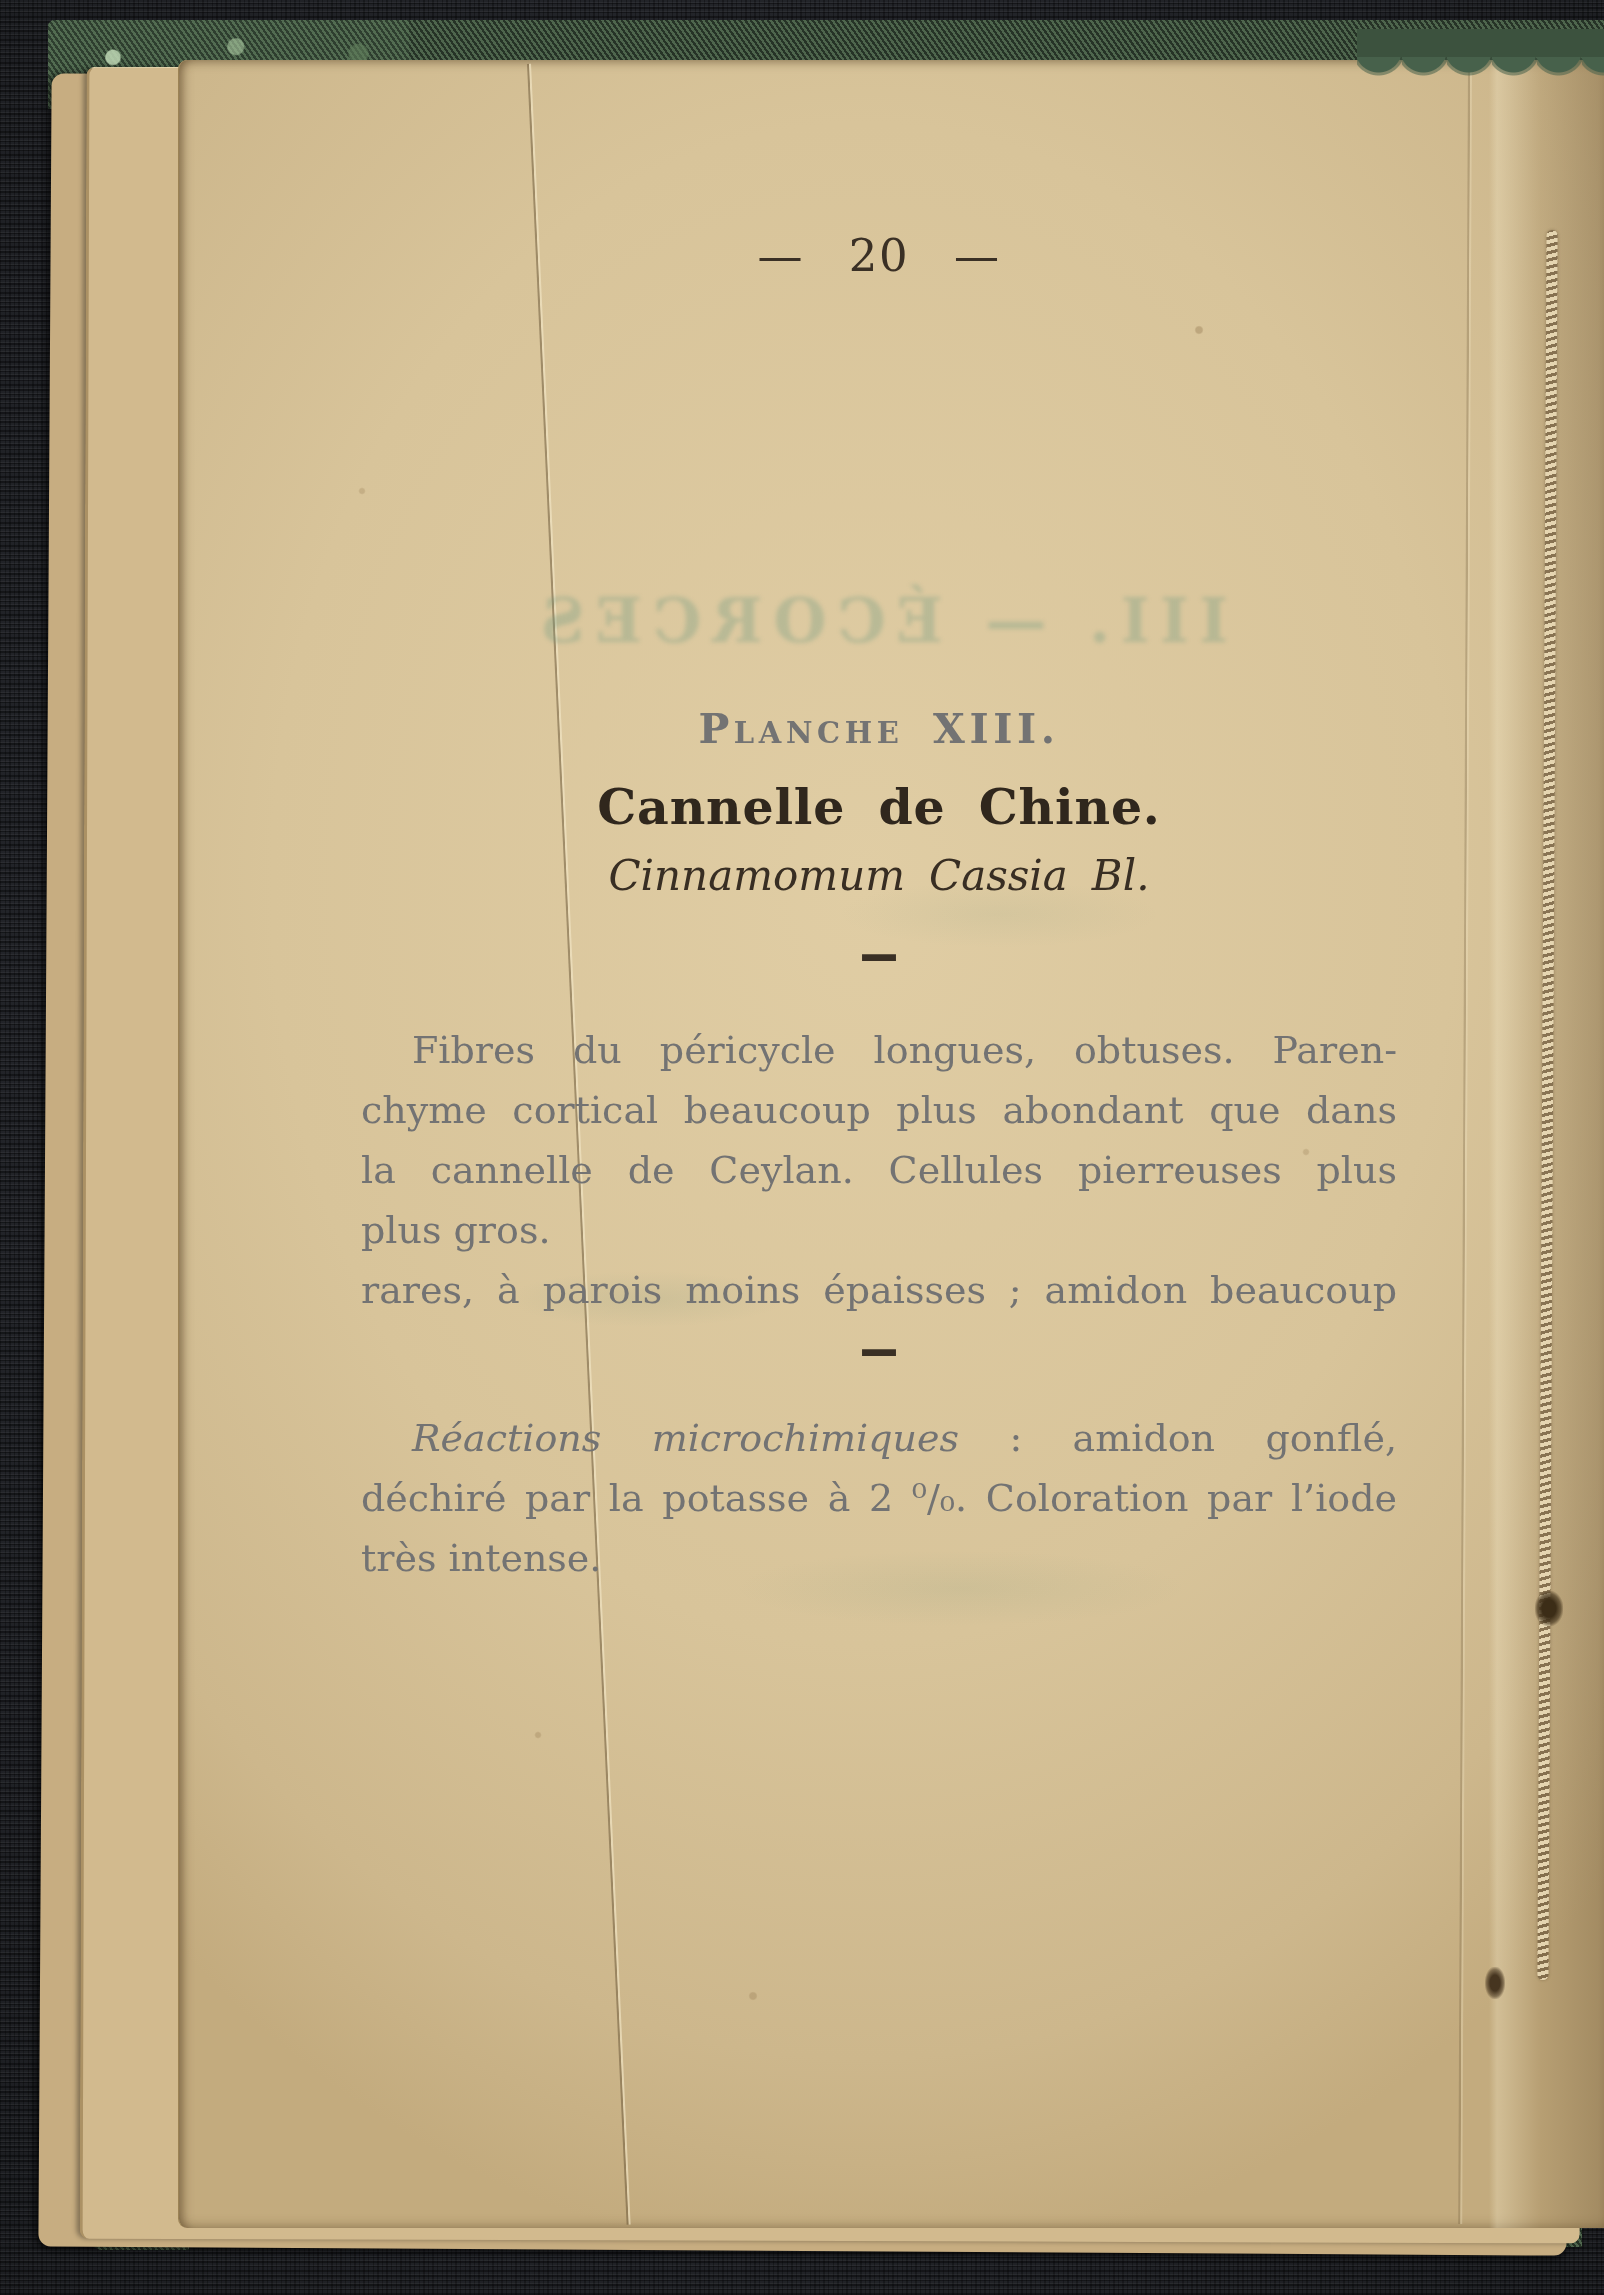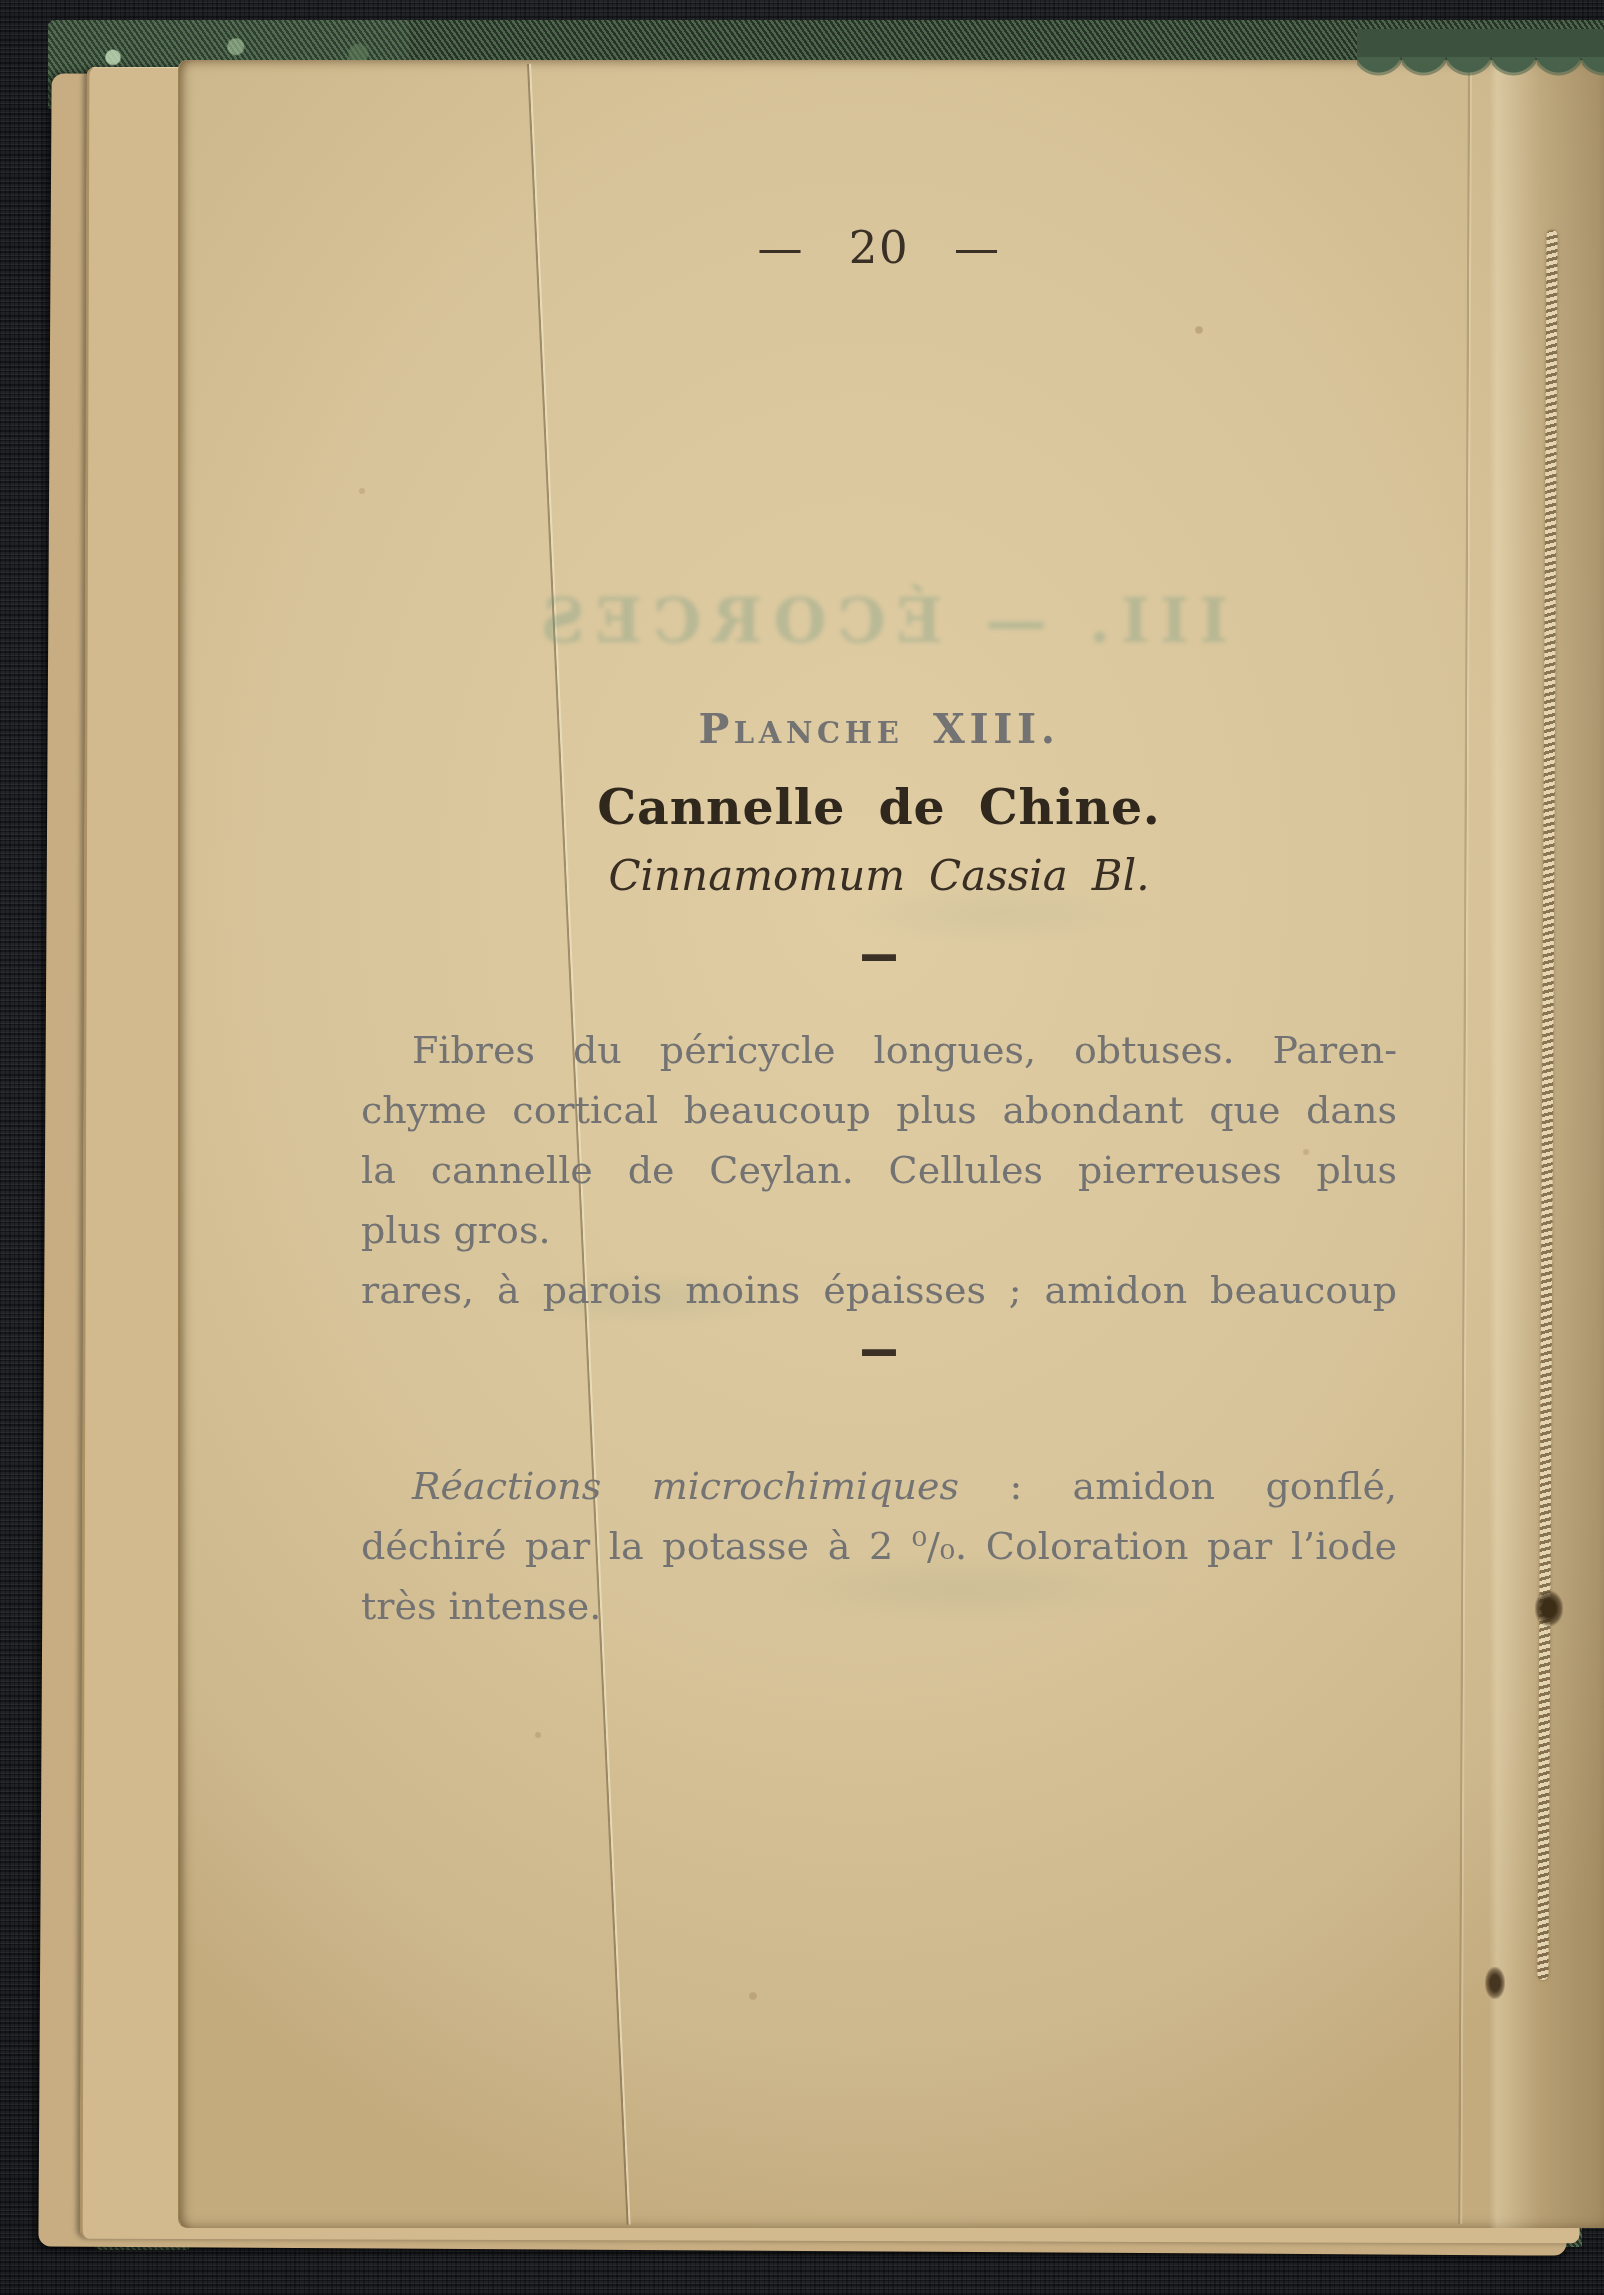--- a/index.html
+++ b/index.html
@@ -74,30 +74,30 @@
     background:repeating-linear-gradient(165deg, rgba(90,70,45,.6) 0 3.1px, rgba(236,221,186,.92) 3.1px 7px);
     box-shadow:0 0 3.1px rgba(80,60,35,.45);}
   .hole1{position:absolute;left:1535px;top:1591px;width:28px;height:35px;z-index:7;
     background:radial-gradient(ellipse at center, #3c2d17 0 35%, rgba(60,45,23,.6) 60%, transparent 75%);}
   .hole2{position:absolute;left:1485px;top:1967px;width:20px;height:32px;z-index:7;
     background:radial-gradient(ellipse at center, #463520 0 35%, rgba(70,53,32,.55) 60%, transparent 75%);}
 
   
   .text-layer{position:absolute;inset:0;z-index:8;color:#342a1d;}
   .centerblock{position:absolute;left:361px;width:1036px;text-align:center;}
-  .folio{top:221px;font-size:45px;letter-spacing:1.5px;word-spacing:29px;color:#3a3025;}
+  .folio{top:229px;font-size:45px;letter-spacing:1.5px;word-spacing:29px;color:#3a3025;}
   .plate{top:705px;font-size:41px;font-variant-caps:small-caps;letter-spacing:4.6px;word-spacing:10.7px;color:#737373;font-weight:bold;}
   .title{top:766px;font-size:49px;font-weight:bold;letter-spacing:0.8px;word-spacing:15.4px;color:#30271d;margin-top:12px;}
   .species{top:851px;font-size:42px;font-style:italic;word-spacing:10.7px;color:#382e23;text-align:center;}
   .sep{font-size:38px;font-weight:bold;transform:scaleY(1.5);color:#3a3025;}
   .sep1{top:930px;}
   .sep2{top:1325px;}
   .para{position:absolute;left:361px;width:1036px;font-size:38px;line-height:60px;color:#737373;}
   .para1{top:1020px;}
-  .para2{top:1408px;margin-top:48px;}
+  .para2{top:1408px;}
   .line{text-align:justify;text-align-last:justify;white-space:normal;}
   .line.first{text-indent:51px;}
   .line.last{text-align-last:left;}
   .em{font-style:italic;}
 
   
   .ghost{position:absolute;left:361px;width:1036px;top:585px;z-index:8;text-align:center;
     font-size:61px;font-weight:bold;letter-spacing:10.7px;color:rgba(110,152,126,.32);
     transform:scaleX(-1);filter:blur(1.9px);}
 </style>

